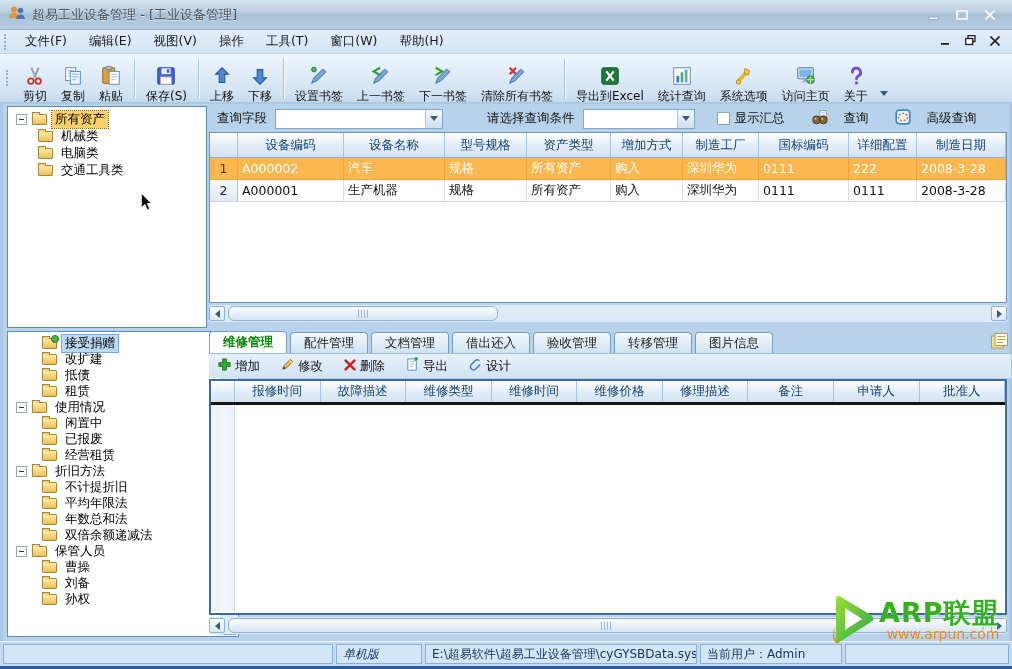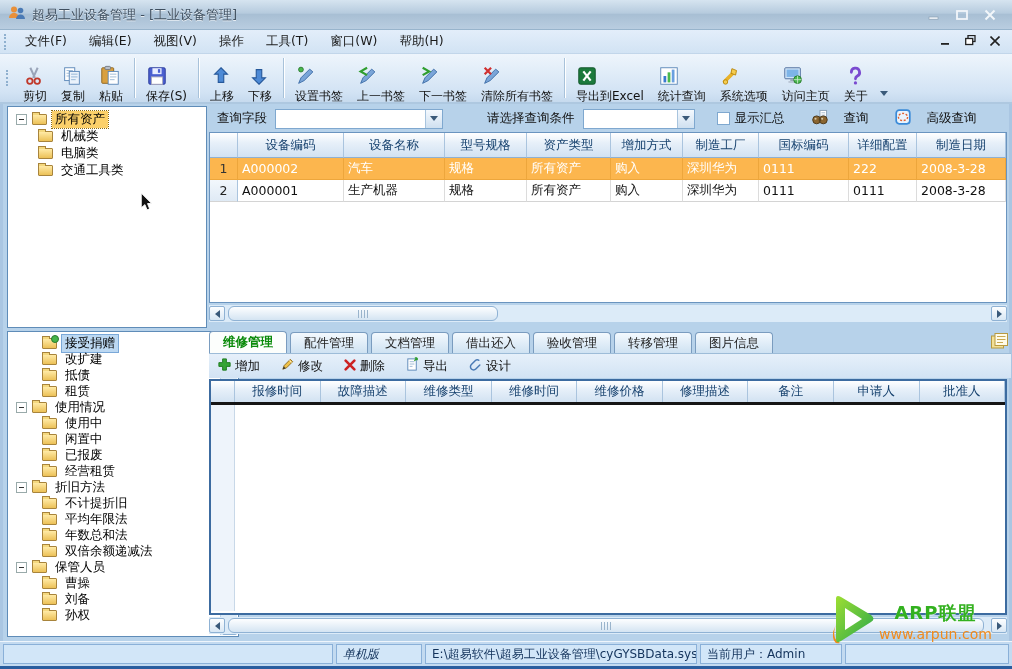--- a/index.html
+++ b/index.html
@@ -21,21 +21,21 @@
     background:linear-gradient(180deg,#e3eefa,#d2e3f4); display:flex; align-items:center;
     border-bottom:1px solid #c2d6ea; }
   .grip { width:6px; height:16px; margin:0 4px; border-left:2px dotted #8fb0cf; }
   .menu-item { padding:2px 11px; color:#1a1a1a; cursor:default; }
   .mdi-controls { margin-left:auto; display:flex; gap:14px; padding-right:12px; align-items:center;}
 
   
   .toolbar { position:absolute; left:-3px; top:54px; width:1012px; height:50px;
     background:linear-gradient(180deg,#eef5fc,#d2e3f4 80%,#c6daee);
     border-bottom:2px solid #aec8e0; display:flex; align-items:center; padding-left:2px; }
-  .tbtn { display:flex; flex-direction:column; justify-content:center;
+  .tbtn { display:flex; flex-direction:column; align-items:center; justify-content:center;
     padding:2px 7px; height:46px; border-radius:3px; cursor:default;margin-top:12px; }
   .tbtn .ico { height:24px; display:flex; align-items:flex-end; }
   .tbtn .tlbl { font-size:12px; color:#111; white-space:nowrap; margin-top:1px; }
   .tsep { width:1px; height:40px; background:#a8c2da; margin:0 4px; box-shadow:1px 0 0 #fff; }
   .toverflow { margin-left:2px; width:14px; height:44px; display:flex; flex-direction:column;
     align-items:center; justify-content:flex-end; padding-bottom:4px; }
   .tri-down-sm { width:0; height:0; border-left:4px solid transparent; border-right:4px solid transparent;
     border-top:5px solid #3a5a7a; }
 
   
@@ -142,22 +142,22 @@
   .statusbar { position:absolute; left:-3px; top:641px; width:1012px; height:25px;
     background:#c3daf0; border-top:1px solid #eef5fc; display:flex; align-items:stretch; padding:2px 3px; gap:3px; }
   .spanel { background:#d2e6f8; border:1px solid #8ab0d8; display:flex; align-items:center;
     padding:0 6px; color:#13335c; font-size:12px; white-space:nowrap; overflow:hidden; }
   .sp0 { width:330px; } .sp1 { width:86px;font-style:italic; } .sp2 { width:272px; } .sp3 { width:142px; } .sp4 { flex:1; }
   .bottom-edge { position:absolute; left:-3px; top:666px; width:1012px; height:3px; background:#2a5d9e; }
 
   
   .watermark { position:absolute; right:2px; bottom:20px; width:180px; height:58px; display:flex; align-items:center; }
   .wm-text { margin-left:2px; }
-  .wm-title { font-size:18px; font-weight:bold; color:#33b11f; line-height:27px; letter-spacing:1px;
-    text-shadow:0 1px 1px rgba(255,255,255,.8);text-align:center; }
+  .wm-title { font-size:27px; font-weight:bold; color:#33b11f; line-height:27px; letter-spacing:1px;
+    text-shadow:0 1px 1px rgba(255,255,255,.8); }
   .wm-url { font-size:14px; color:#f08a1d; text-align:right; line-height:16px; }
 
   .cursor { position:absolute; left:137px; top:192px; }
 </style>
 </head>
 <body>
 
 <div class="window">
 
   <div class="titlebar">
@@ -413,24 +413,20 @@
         </div>
       <div class="titem">
           <span class="fld ind1b"></span>
           <span class="tlabel">租赁</span>
         </div>
       <div class="titem">
         <span class="exp ind0b"></span>
         <span class="fld"></span>
         <span class="tlabel">使用情况</span>
       </div>
-      <div class="titem">
-          <span class="fld ind1b"></span>
-          <span class="tlabel">使用中</span>
-        </div>
       <div class="titem">
           <span class="fld ind1b"></span>
           <span class="tlabel">闲置中</span>
         </div>
       <div class="titem">
           <span class="fld ind1b"></span>
           <span class="tlabel">已报废</span>
         </div>
       <div class="titem">
           <span class="fld ind1b"></span>

